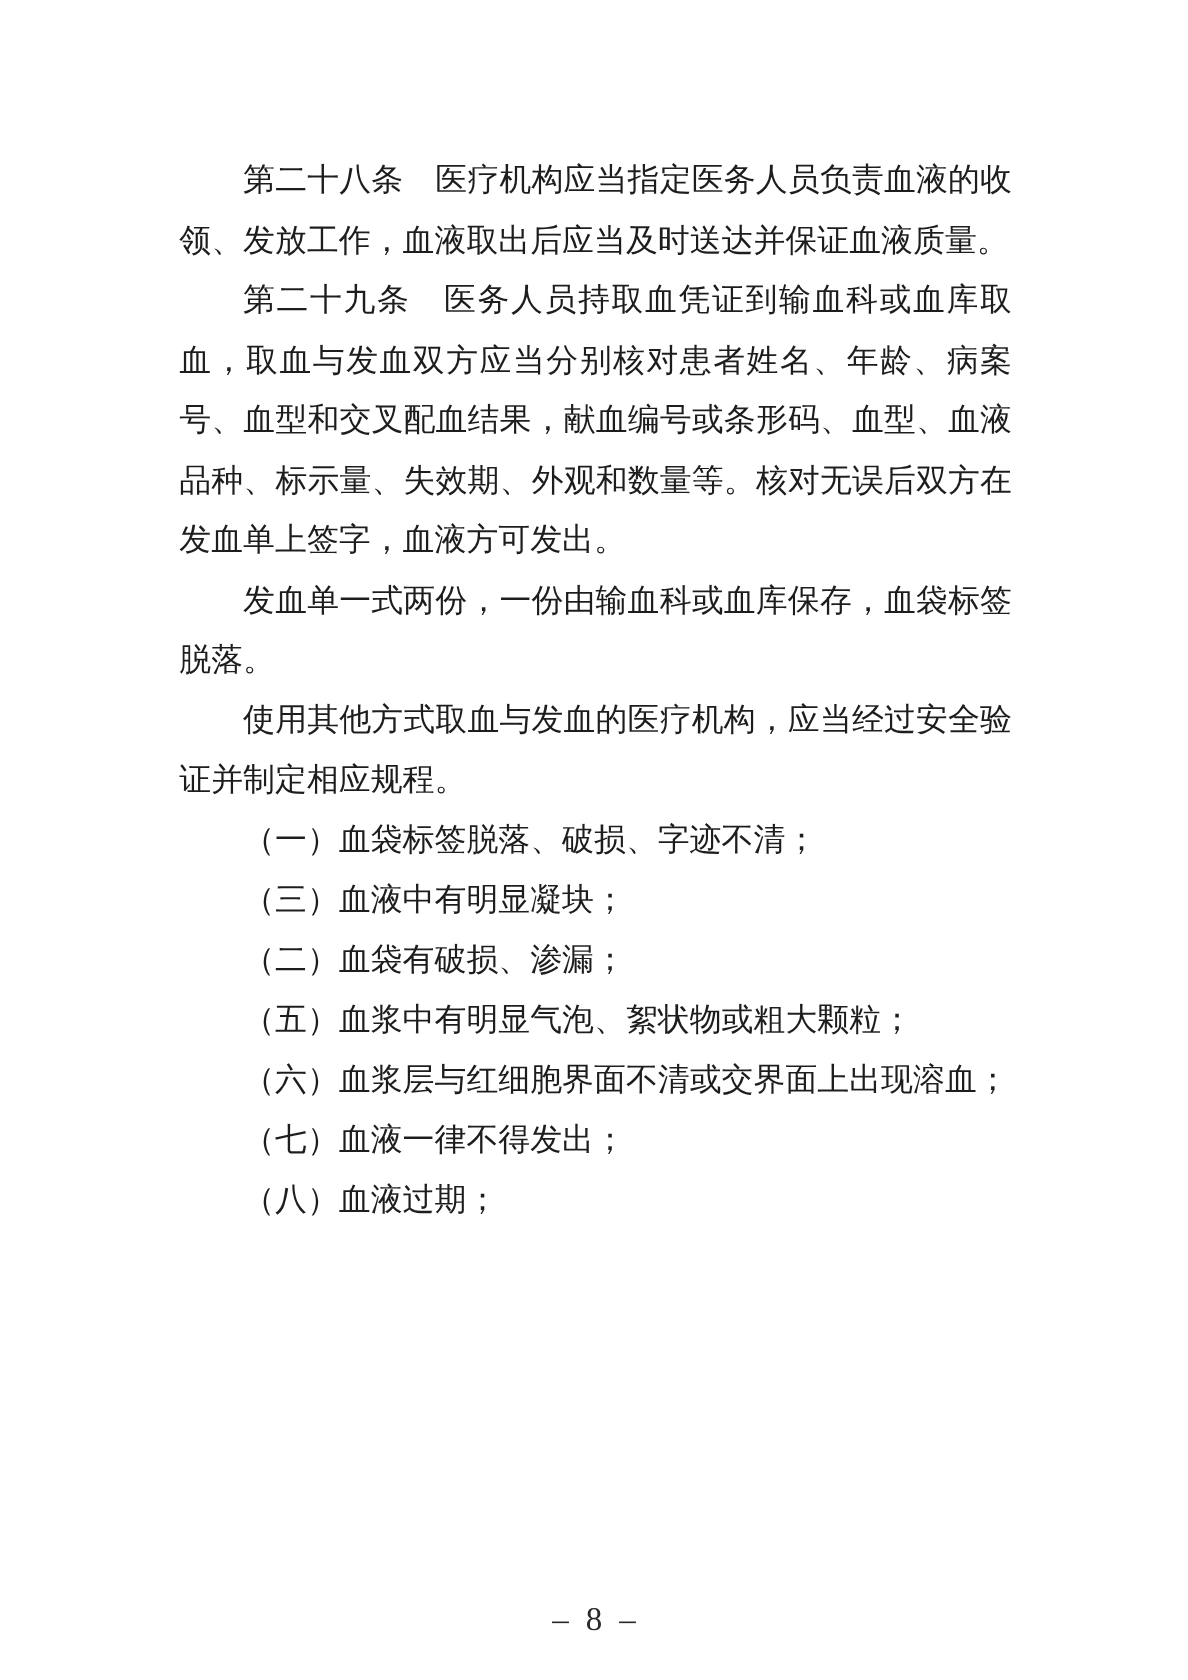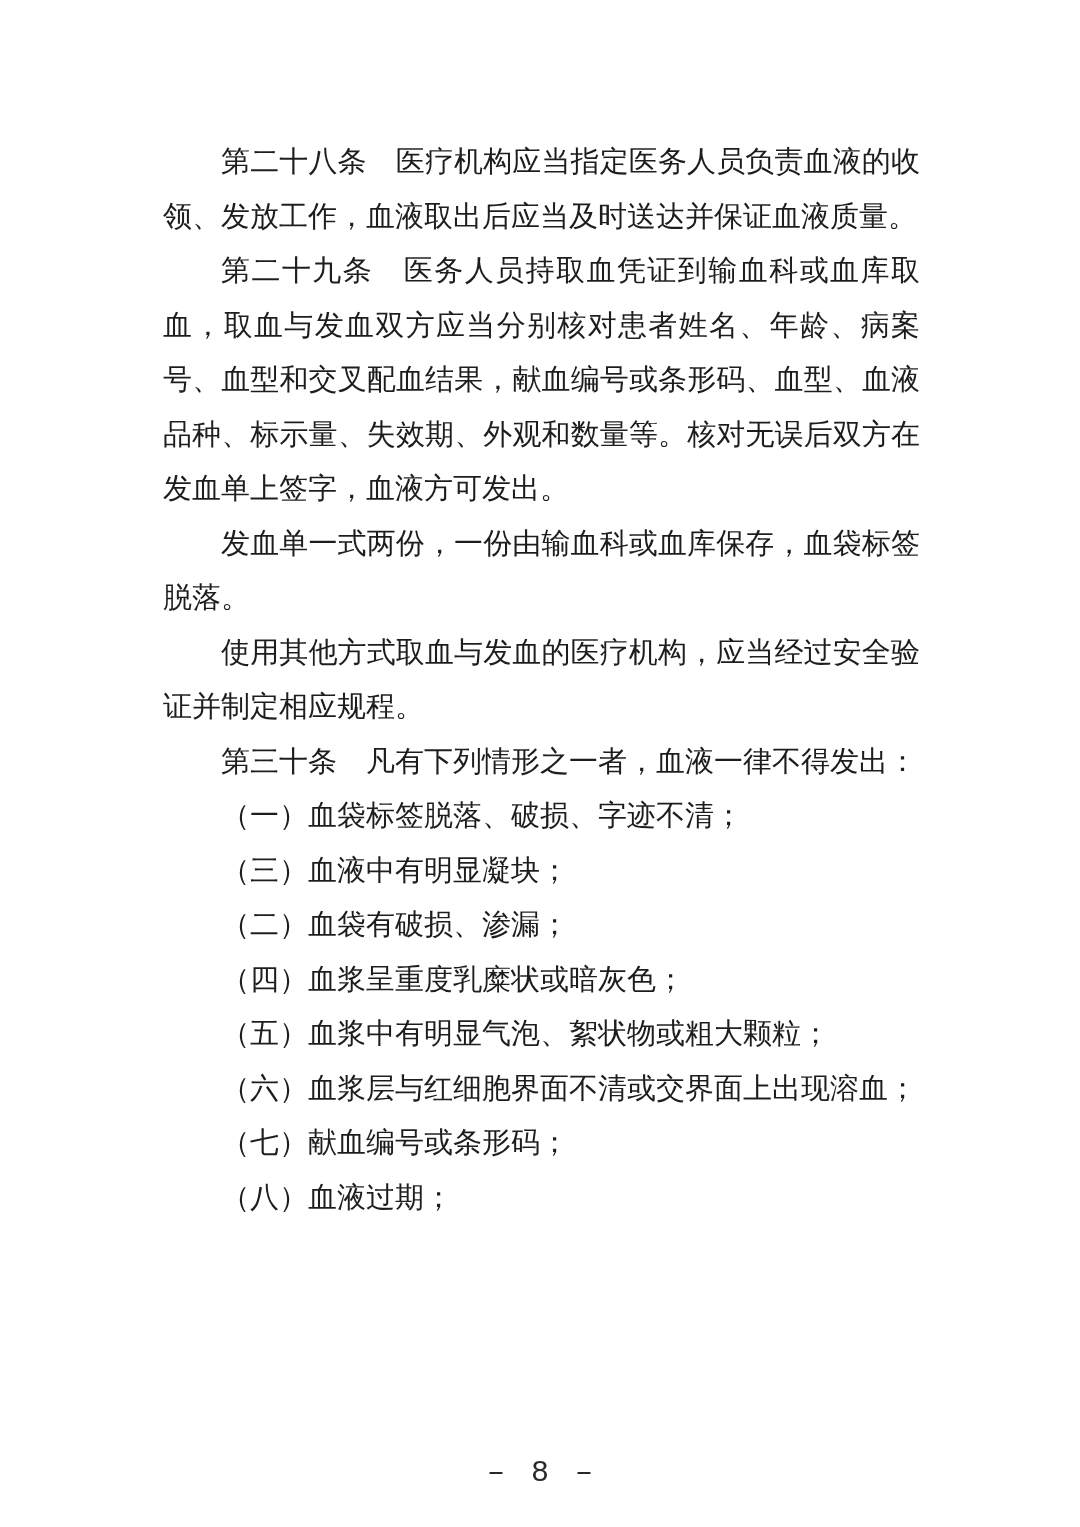--- a/index.html
+++ b/index.html
@@ -6,21 +6,21 @@
   html, body {
     margin: 0;
     padding: 0;
     background: #ffffff;
   }
   .page {
     position: relative;
     width: 1080px;
     height: 1527px;
     background: #ffffff;
-    font-family: Liberation Mono, monospace;
+    font-family: Liberation Serif, serif;
     color: #1d1d1d;
     overflow: hidden;
   }
   .content {
     position: absolute;
     left: 163px;
     top: 137px;
     width: 757px;
   }
   .para {
@@ -46,24 +46,22 @@
 </style>
 </head>
 <body>
 
 <div class="page">
   <div class="content">
     <p class="para">第二十八条　医疗机构应当指定医务人员负责血液的收领、发放工作，血液取出后应当及时送达并保证血液质量。</p>
     <p class="para">第二十九条　医务人员持取血凭证到输血科或血库取血，取血与发血双方应当分别核对患者姓名、年龄、病案号、血型和交叉配血结果，献血编号或条形码、血型、血液品种、标示量、失效期、外观和数量等。核对无误后双方在发血单上签字，血液方可发出。</p>
     <p class="para">发血单一式两份，一份由输血科或血库保存，血袋标签脱落。</p>
     <p class="para">使用其他方式取血与发血的医疗机构，应当经过安全验证并制定相应规程。</p>
-    <p class="para">第三十条　凡有下列情形之一者，血液一律不得发出：</p>
     <p class="para">（一）血袋标签脱落、破损、字迹不清；</p>
     <p class="para">（三）血液中有明显凝块；</p>
     <p class="para">（二）血袋有破损、渗漏；</p>
-    <p class="para">（四）血浆呈重度乳糜状或暗灰色；</p>
     <p class="para">（五）血浆中有明显气泡、絮状物或粗大颗粒；</p>
     <p class="para">（六）血浆层与红细胞界面不清或交界面上出现溶血；</p>
-    <p class="para">（七）献血编号或条形码；</p>
+    <p class="para">（七）血液一律不得发出；</p>
     <p class="para">（八）血液过期；</p>
   </div>
   <div class="footer">– 8 –</div>
 </div>
 
 </body></html>

